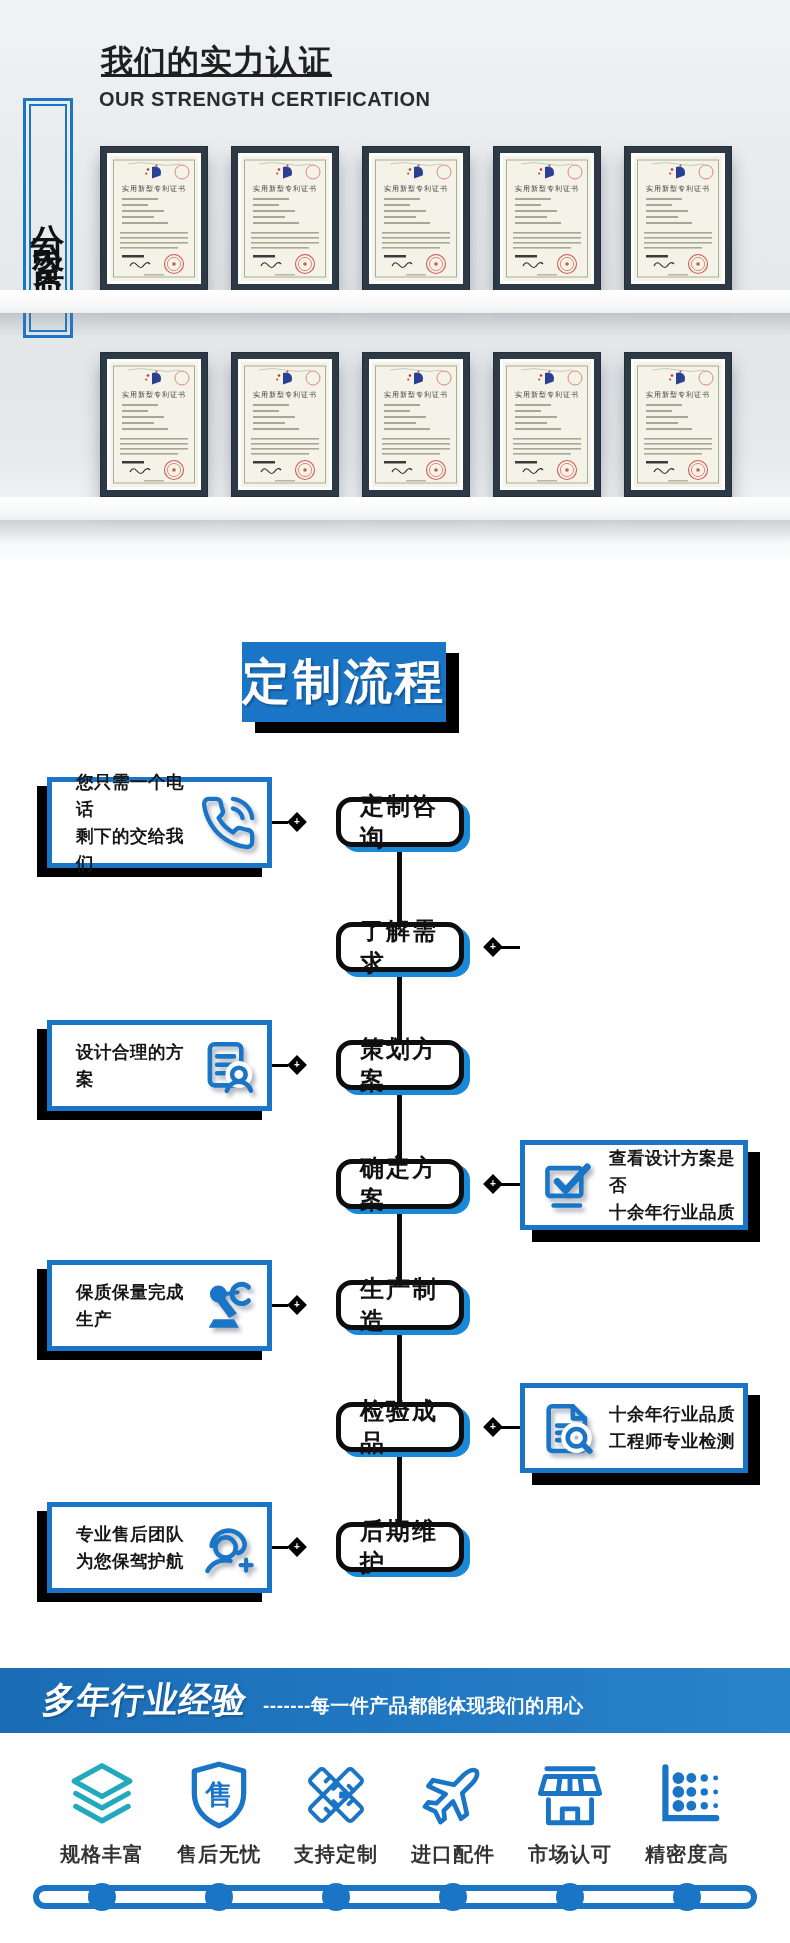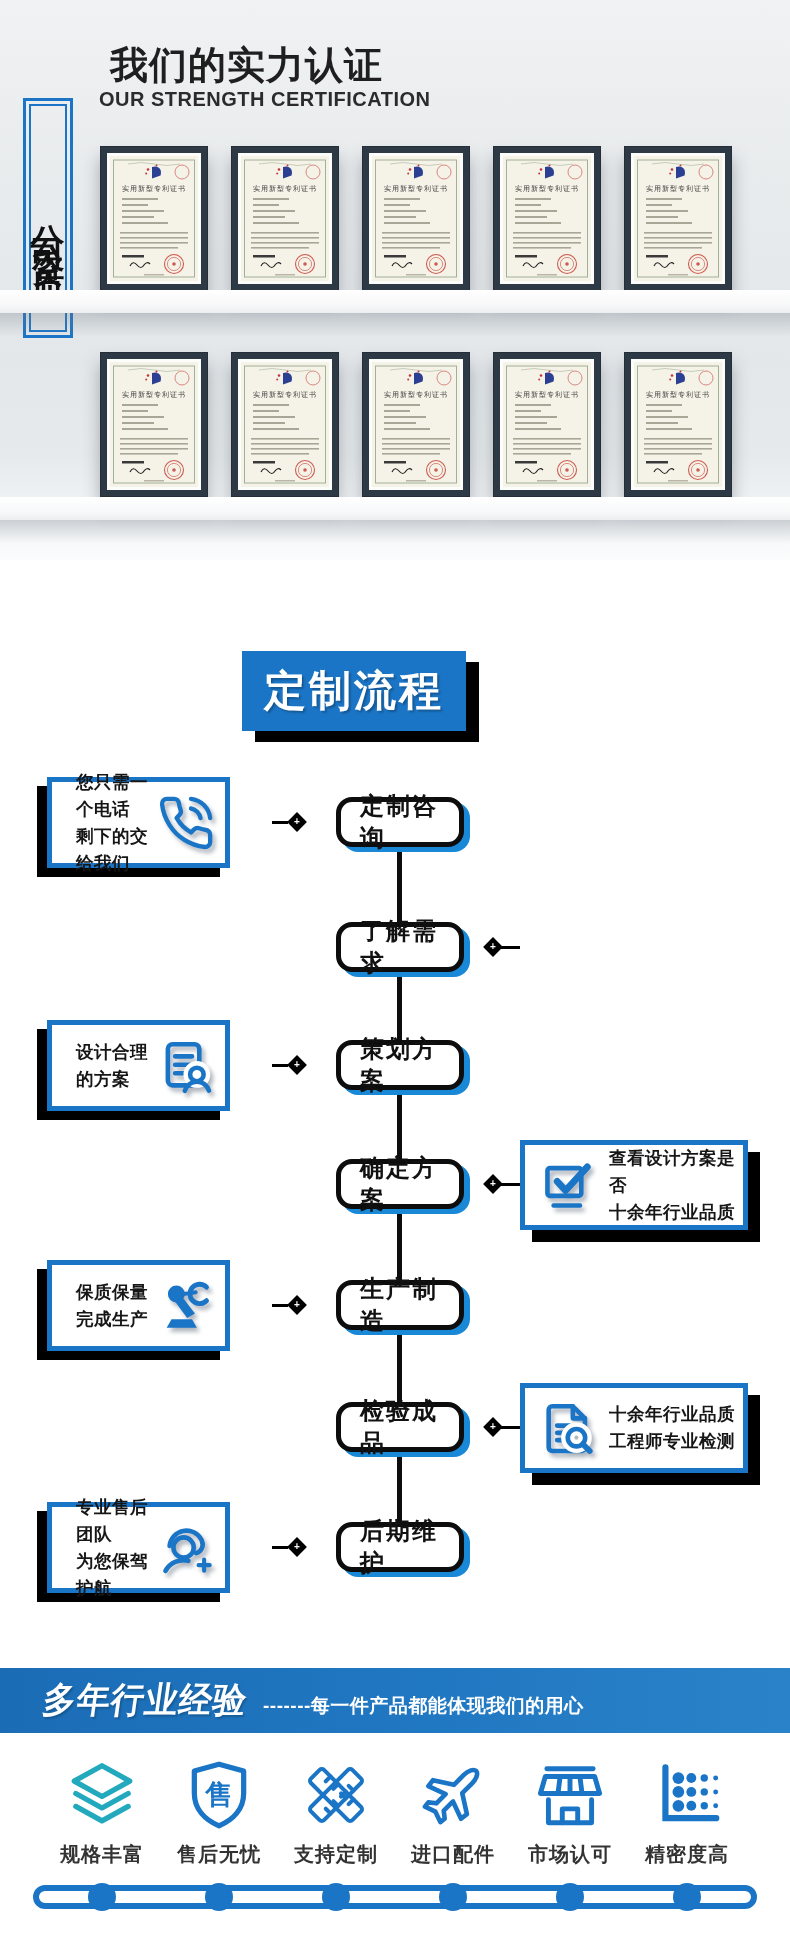--- a/index.html
+++ b/index.html
@@ -7,49 +7,49 @@
     --frame:#2d3945; --paper:#f5f3e7;
   }
   *{margin:0;padding:0;box-sizing:border-box;}
   html,body{background:#fff;}
   body{font-family:"Liberation Sans","DejaVu Sans",sans-serif;}
   #page{position:relative;width:790px;height:1943px;margin:0 auto;background:#fff;overflow:hidden;}
 
   
   .top-section{position:absolute;left:0;top:0;width:790px;height:585px;
     background:linear-gradient(180deg,#f0f2f4 0%,#e9eced 28%,#e3e7ea 62%,#e6eaec 78%,#f7f9fa 92%,#ffffff 100%);}
-  .cert-title{position:absolute;left:110px;top:40px;font-size:38px;font-weight:bold;color:#1f1f1f;letter-spacing:1px;}
+  .cert-title{position:absolute;left:101px;top:40px;font-size:32px;font-weight:bold;color:#1f1f1f;letter-spacing:1px;text-decoration:underline;}
   .cert-subtitle{position:absolute;left:99px;top:88px;font-size:20px;font-weight:600;color:#2b2b2b;letter-spacing:.5px;}
   .side-tag{position:absolute;left:23px;top:98px;width:50px;height:240px;border:3px solid var(--blue);}
   .side-tag .inner{position:absolute;inset:3px;border:2px solid var(--blue);display:flex;align-items:center;justify-content:center;}
   .side-tag .vtext{writing-mode:vertical-rl;font-size:34px;font-weight:bold;color:#111;letter-spacing:14px;margin-top:14px;}
   .shelf{position:absolute;left:0;width:790px;height:23px;background:linear-gradient(180deg,#ffffff 0%,#f6f7f8 70%,#eceeef 100%);z-index:3;}
   .shelf::after{content:"";position:absolute;left:0;top:23px;width:100%;height:24px;
     background:linear-gradient(180deg,rgba(110,120,132,.30),rgba(110,120,132,0));}
   .shelf.s1{top:290px;} .shelf.s2{top:497px;}
   .cert{position:absolute;width:108px;height:145px;background:var(--frame);border:1px solid #232e38;
     box-shadow:0 12px 16px rgba(40,50,62,.35);z-index:2;}
   .cert .paper{position:absolute;inset:6px;background:var(--paper);border:3px solid #fcfcfa;}
   .cert .paper svg{position:absolute;inset:0;width:100%;height:100%;}
   .row1{top:146px;} .row2{top:352px;}
   .c1{left:100px;} .c2{left:231px;} .c3{left:362px;} .c4{left:493px;} .c5{left:624px;}
 
   
   .flow-section{position:absolute;left:0;top:560px;width:790px;height:1108px;background:#fff;}
-  .flow-header{position:absolute;left:242px;top:82px;width:224px;height:80px;background:var(--blue);
+  .flow-header{position:absolute;left:242px;top:82px;width:204px;height:80px;background:var(--blue);
     box-shadow:13px 11px 0 #000;display:flex;align-items:center;justify-content:center;
-    color:#fff;font-size:42px;font-weight:bold;letter-spacing:3px;z-index:2;
-    text-shadow:2px 2px 2px rgba(0,0,0,.25);margin-top:9px;}
+    color:#fff;font-size:48px;font-weight:bold;letter-spacing:3px;z-index:2;
+    text-shadow:2px 2px 2px rgba(0,0,0,.25);}
   .trunk{position:absolute;left:397px;top:262px;width:5px;height:726px;background:var(--ink);z-index:1;}
   .flow-row{position:absolute;left:0;width:790px;height:91px;}
   .node{position:absolute;left:336px;top:20px;width:128px;height:50px;border:5px solid var(--ink);border-radius:16px;
     background:#fff;box-shadow:6px 5px 0 var(--accent);display:flex;align-items:center;justify-content:center;
     font-size:24px;font-weight:bold;letter-spacing:2px;color:#111;z-index:3;padding-left:19px;}
   .note-box{position:absolute;display:flex;align-items:center;background:#fff;border:5px solid var(--blue);z-index:2;}
-  .note-box.left{left:47px;top:0;width:183px;height:91px;box-shadow:-10px 9px 0 #000;padding:0 10px 0 24px;gap:9px;}
+  .note-box.left{left:47px;top:0;width:225px;height:91px;box-shadow:-10px 9px 0 #000;padding:0 10px 0 24px;gap:9px;}
   .note-box.right{left:520px;top:1px;width:228px;height:90px;box-shadow:12px 12px 0 #000;padding:0 8px 0 14px;gap:12px;}
   .note-text{display:flex;flex-direction:column;font-size:17.5px;font-weight:bold;line-height:27px;color:#161616;letter-spacing:.5px;flex:1;}
   .note-icon{width:58px;height:58px;flex:0 0 auto;filter:drop-shadow(3px 4px 2px rgba(110,120,135,.55));}
   .note-icon svg{width:100%;height:100%;}
   .conn-line{position:absolute;top:44px;height:3px;background:#000;z-index:2;}
   .conn-line.left{left:272px;width:16px;} .conn-line.right{left:501px;width:19px;}
   .diamond{position:absolute;top:38px;width:14px;height:14px;background:#000;transform:rotate(45deg);
     display:flex;align-items:center;justify-content:center;z-index:2;}
   .diamond::after{content:"+";color:#fff;font-size:10px;font-weight:bold;transform:rotate(-45deg);line-height:1;}
   .diamond.left{left:290px;} .diamond.right{left:486px;}

